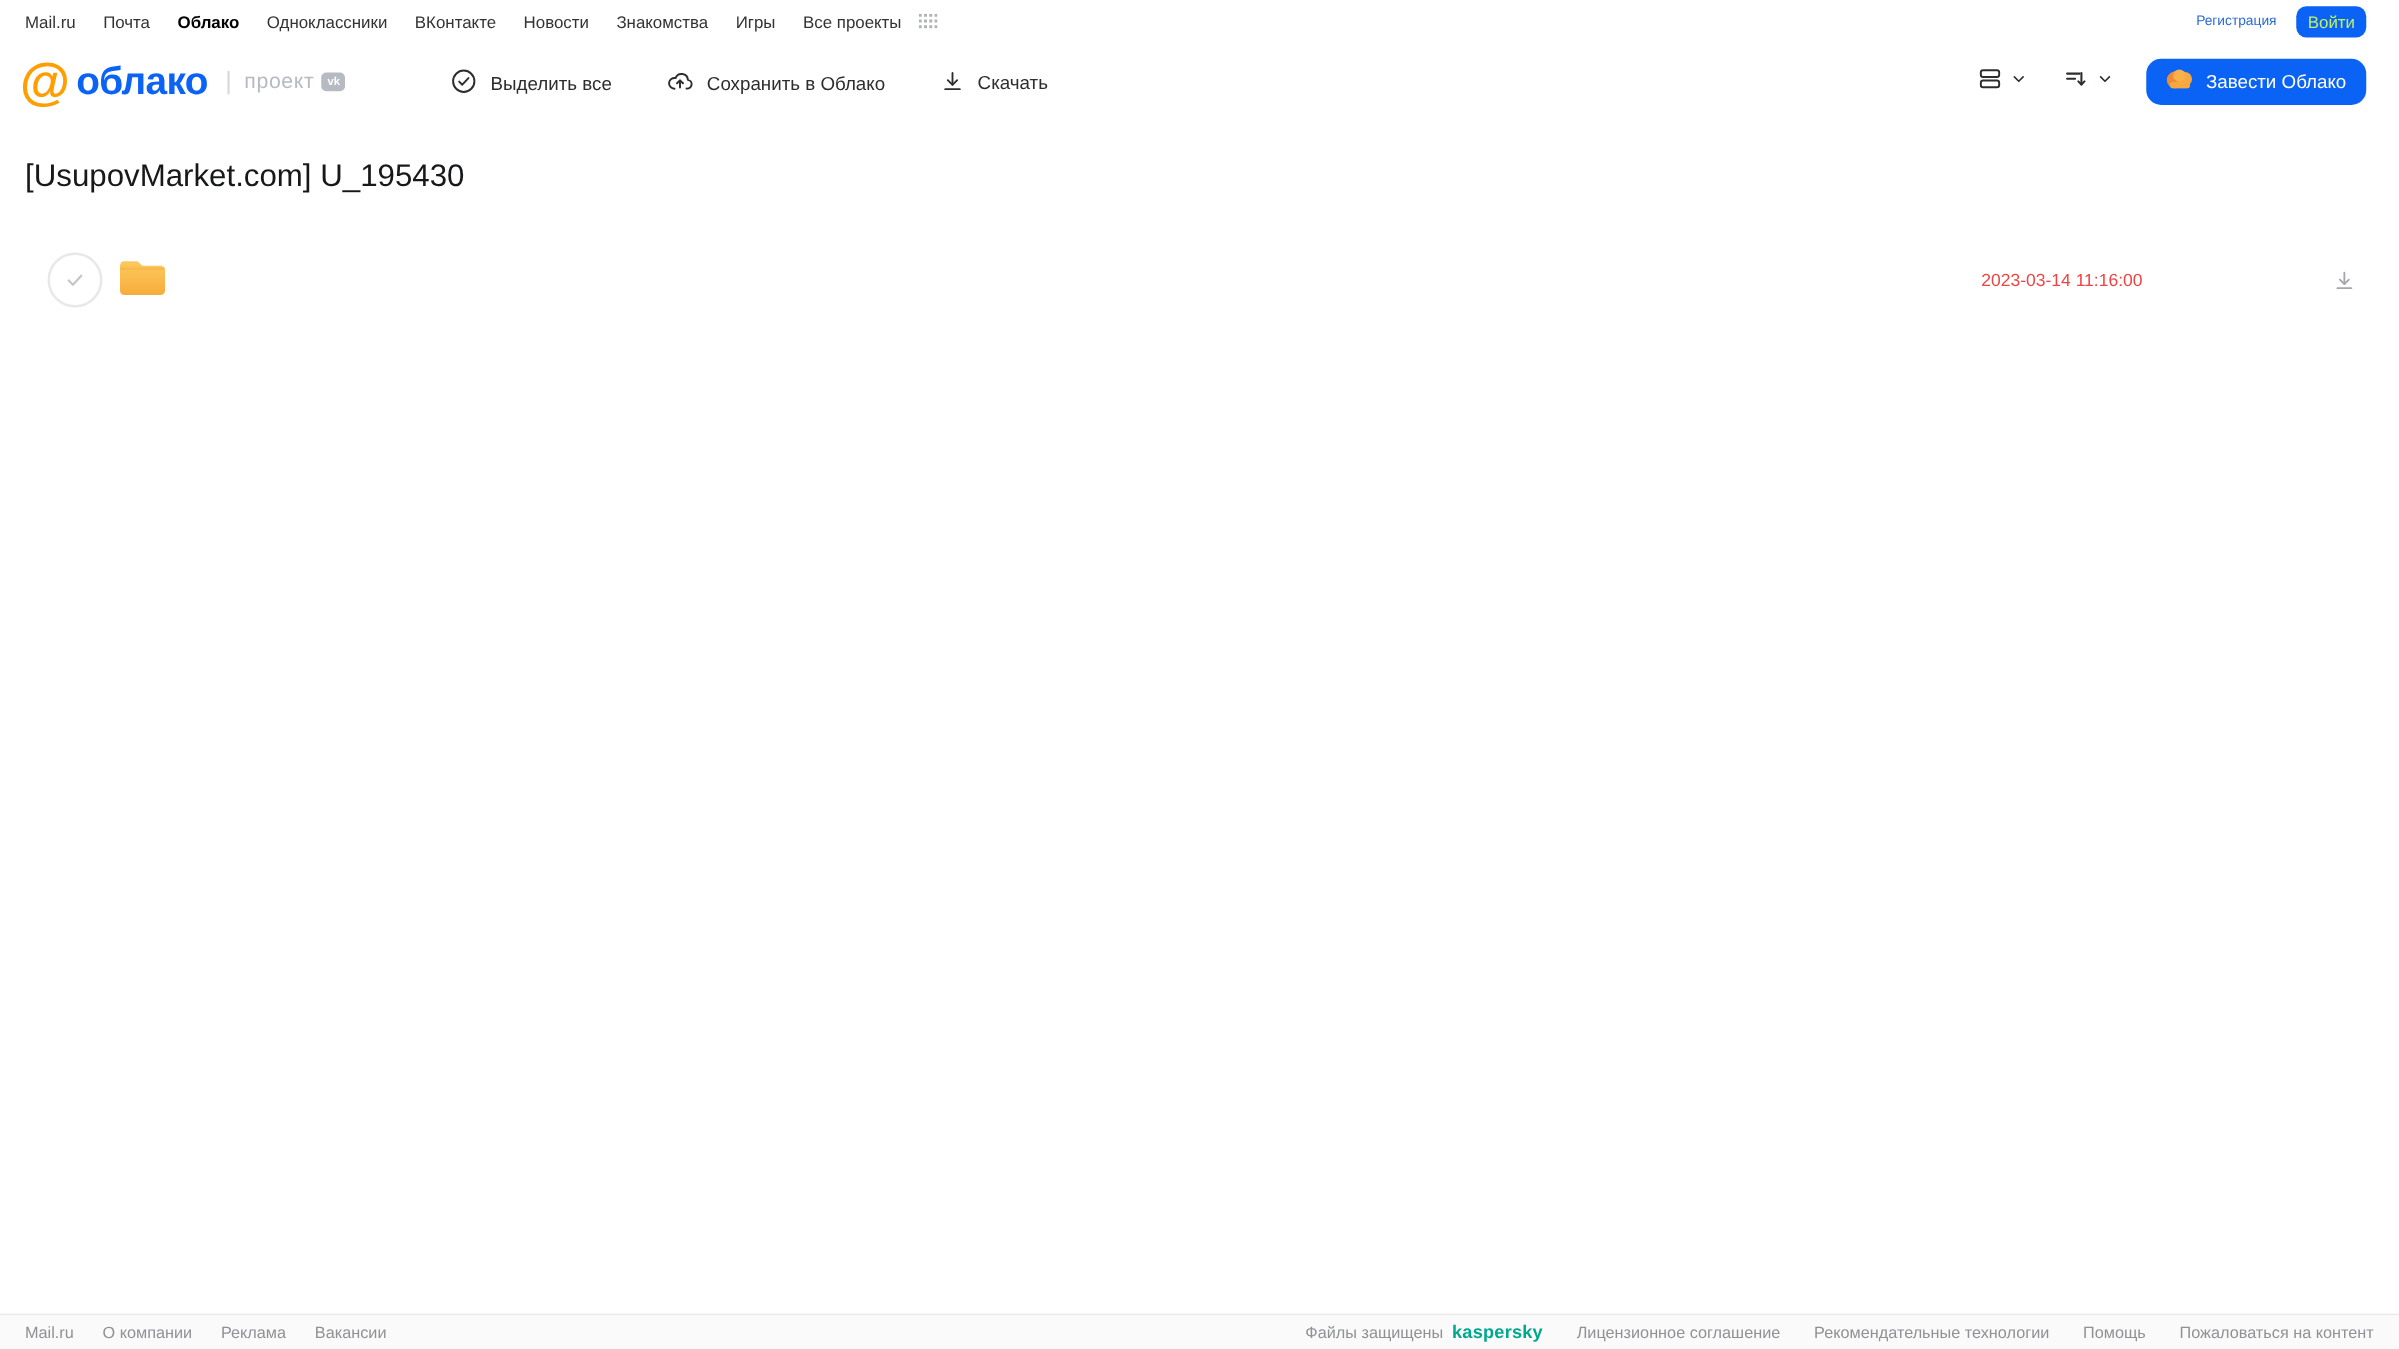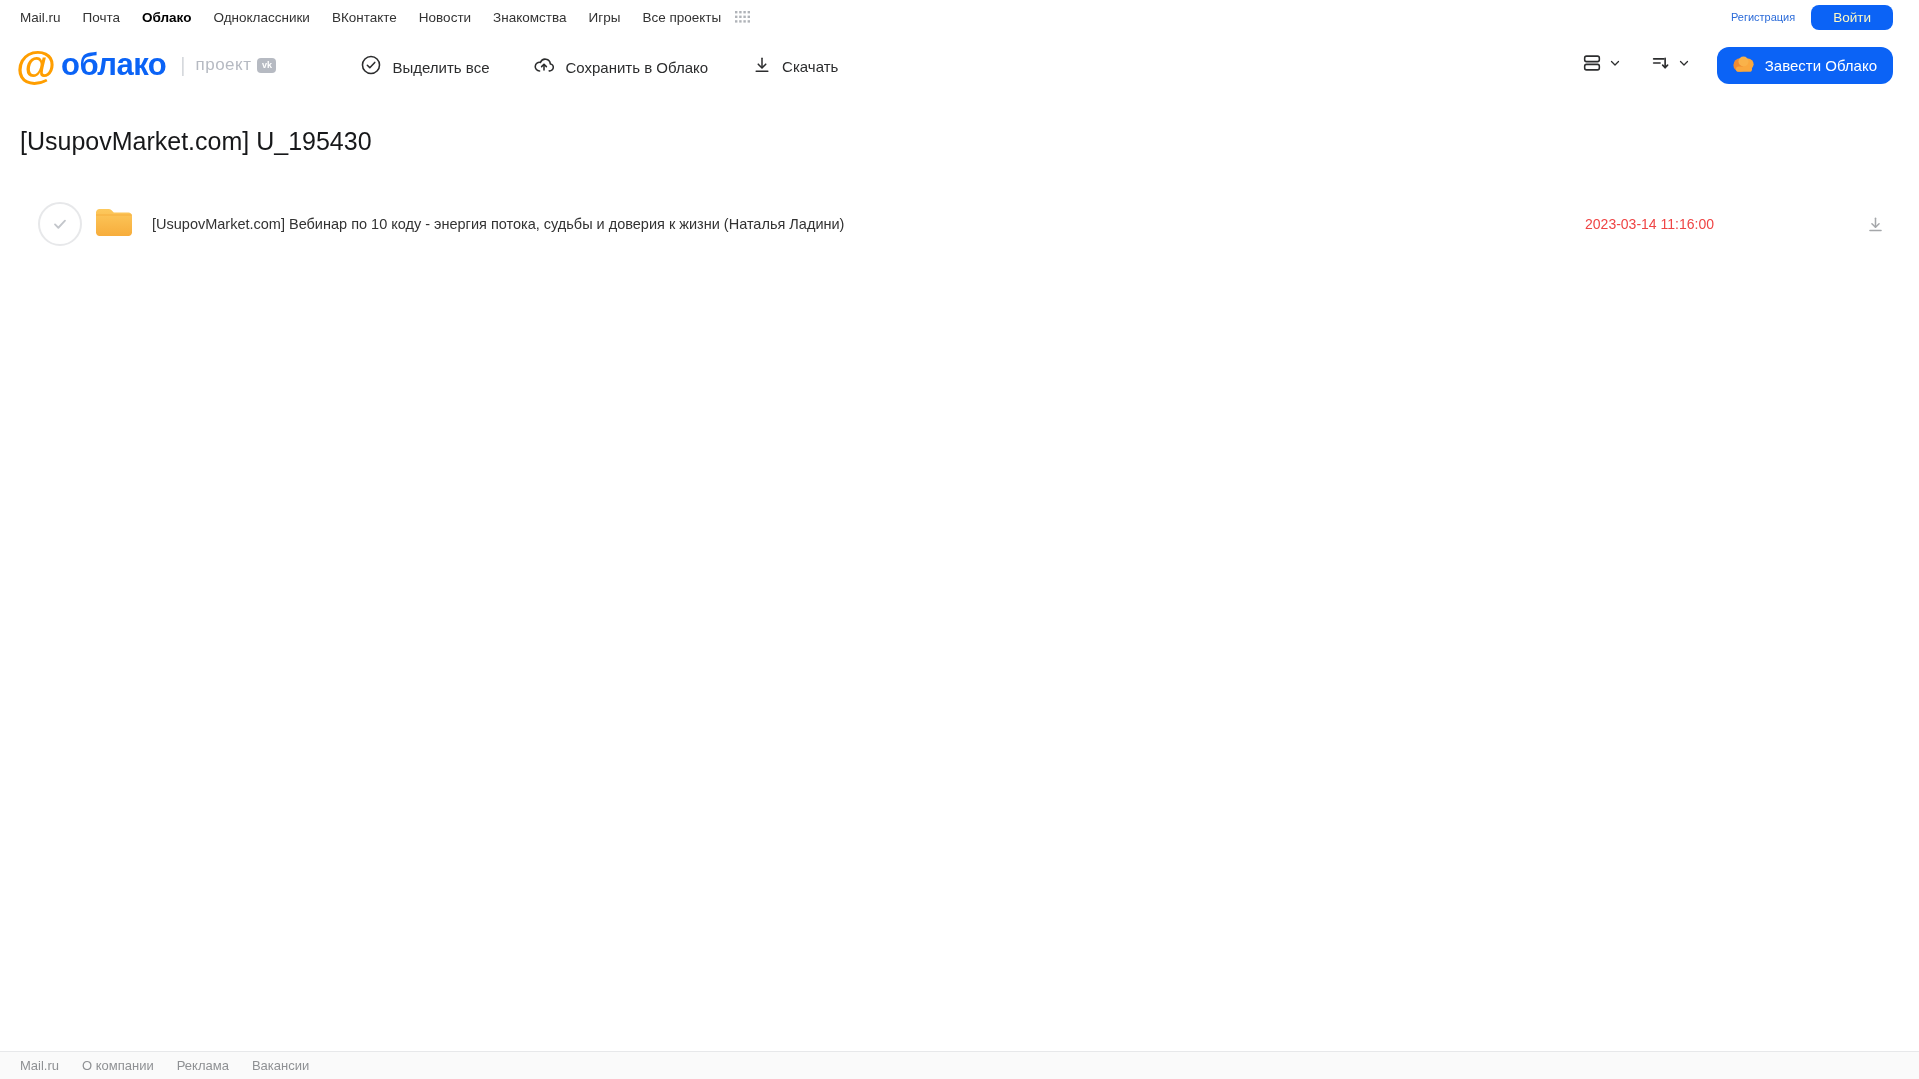--- a/index.html
+++ b/index.html
@@ -9,22 +9,22 @@
 
   
   .topbar { display:flex; align-items:center; height:34px; padding:0 26px 0 20px;
     font-size:13.5px; color:#333; }
   .topbar .plink { margin-right:22px; white-space:nowrap; }
   .topbar .plink.active { font-weight:bold; color:#000; }
   .grid-icon { display:inline-block; width:15px; height:12px; margin-left:-8px; margin-right:0; }
   .grid-icon svg { display:block; }
   .topbar-right { margin-left:auto; display:flex; align-items:center; gap:16px; }
   .reg-link { color:#2b6bd9; font-size:11px; }
-  .login-btn { background:#0b63f6; color:#fef9c3; border:none; border-radius:8px;
-    font-size:13.5px; padding:5px 22px; font-family:inherit; cursor:pointer; }
+  .login-btn { background:#0b63f6; color:#bef264; border:none; border-radius:8px;
+    font-size:13.5px; padding:5px 9px; font-family:inherit; cursor:pointer; }
 
   
   .cloudbar { display:flex; align-items:center; height:62px; padding:0 26px 0 16px; }
   .logo { display:flex; align-items:center; cursor:pointer; }
   .logo-at { color:#ff9e00; font-size:41px; font-weight:bold; line-height:40px;
     margin-right:6px; letter-spacing:-1px; }
   .logo-word { color:#0b63f6; font-size:31px; font-weight:bold; letter-spacing:-0.5px; }
   .logo-sep { color:#d5d8dd; font-size:20px; margin:0 10px 0 14px; font-weight:300; }
   .logo-project { color:#b6bac2; font-size:17px; letter-spacing:0.5px; }
   .vk-badge { display:inline-flex; align-items:center; justify-content:center;
@@ -199,30 +199,39 @@
       <defs>
         <linearGradient id="fg" x1="0" y1="0" x2="0" y2="1">
           <stop offset="0" stop-color="#fdc95d"></stop>
           <stop offset="1" stop-color="#f7ad3c"></stop>
         </linearGradient>
       </defs>
       <path d="M2 7.5C2 5.6 3.6 4 5.5 4h9.2c1 0 1.9.4 2.6 1.1L19.8 7.5h14.7c1.9 0 3.5 1.6 3.5 3.5v16.5c0 1.9-1.6 3.5-3.5 3.5h-29C3.6 31 2 29.4 2 27.5z" fill="url(#fg)"></path>
       <path d="M2 9h36v2H2z" fill="#f3a535" opacity="0.35"></path>
     </svg>
   </span>
-  <span class="row-name">[UsupovMarket.com] Вебинар по 10 коду - энергия потока, судьбы и доверия к жизни (Наталья Ладини)</span>
   <span class="row-date">2023-03-14 11:16:00</span>
   <span class="row-download">
     <svg width="19" height="19" viewBox="0 0 24 24" fill="none" stroke="#a5a7aa" stroke-width="1.9" stroke-linecap="round" stroke-linejoin="round">
       <path d="M12 4v11"></path>
         <path d="M7.5 11 12 15.5 16.5 11"></path>
         <path d="M5 19.6h14"></path>
     </svg>
   </span>
 </div>
 
 <div class="footer">
   <a class="flink">Mail.ru</a>
   <a class="flink">О компании</a>
   <a class="flink">Реклама</a>
   <a class="flink">Вакансии</a>
 
+  <div class="footer-right">
+    <span class="kasp-wrap">
+      <span>Файлы защищены</span>
+      <span class="kasp-logo">kaspersky</span>
+    </span>
+    <a class="flink">Лицензионное соглашение</a>
+    <a class="flink">Рекомендательные технологии</a>
+    <a class="flink">Помощь</a>
+    <a class="flink">Пожаловаться на контент</a>
+  </div>
 </div>
 
 </body></html>

